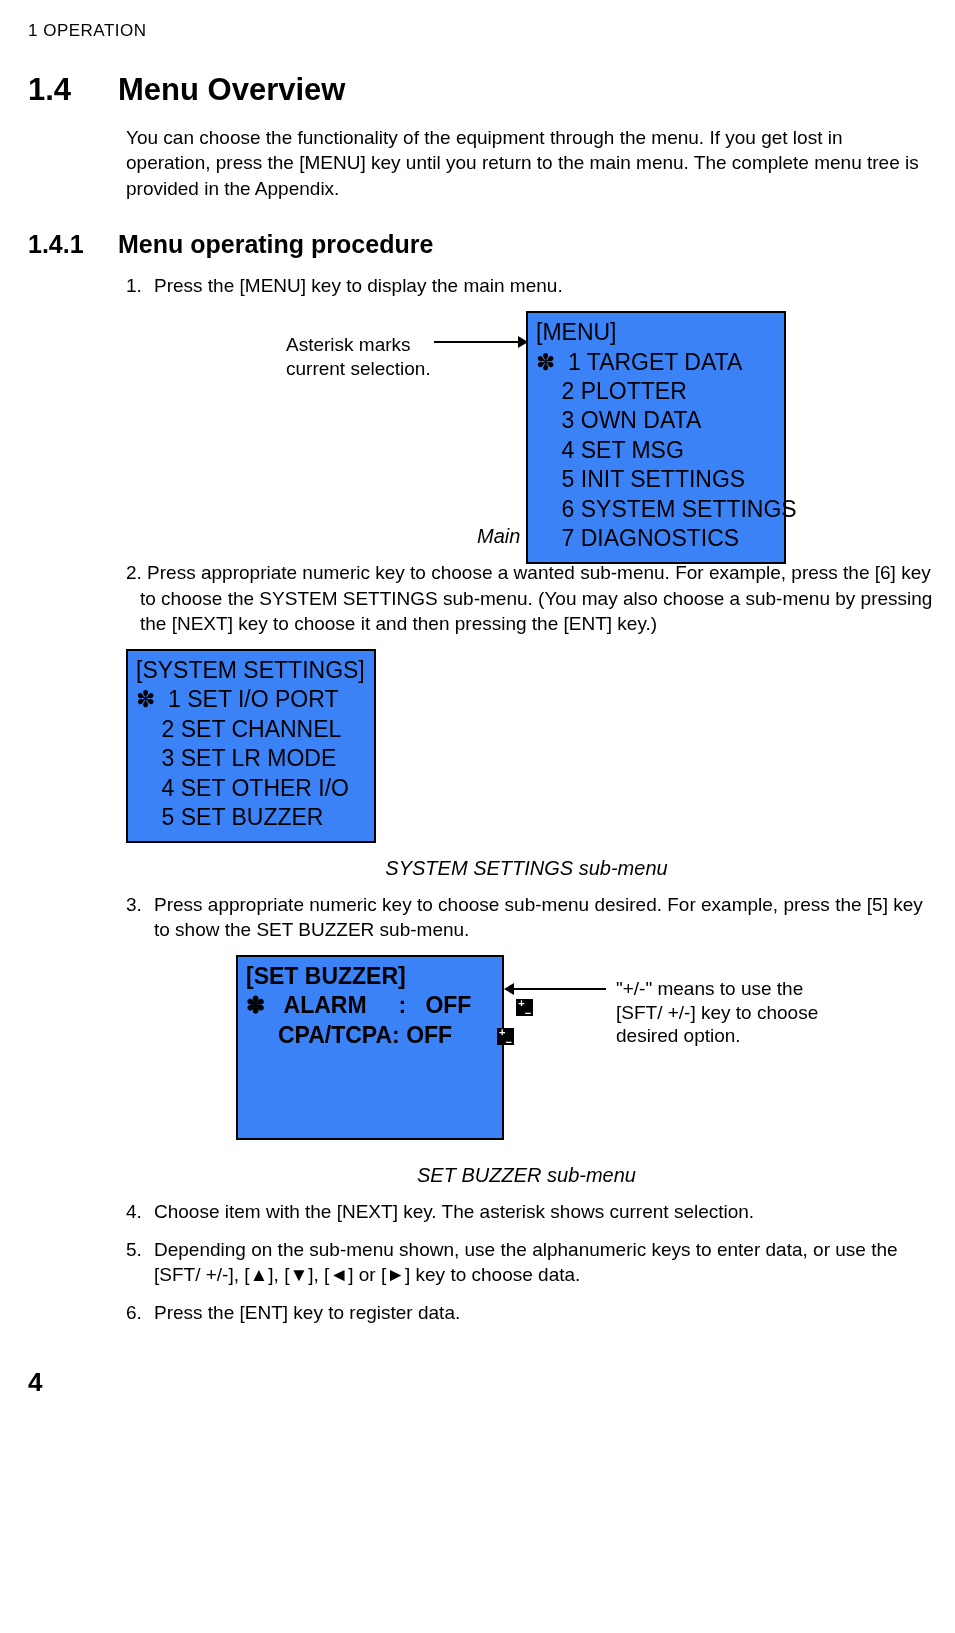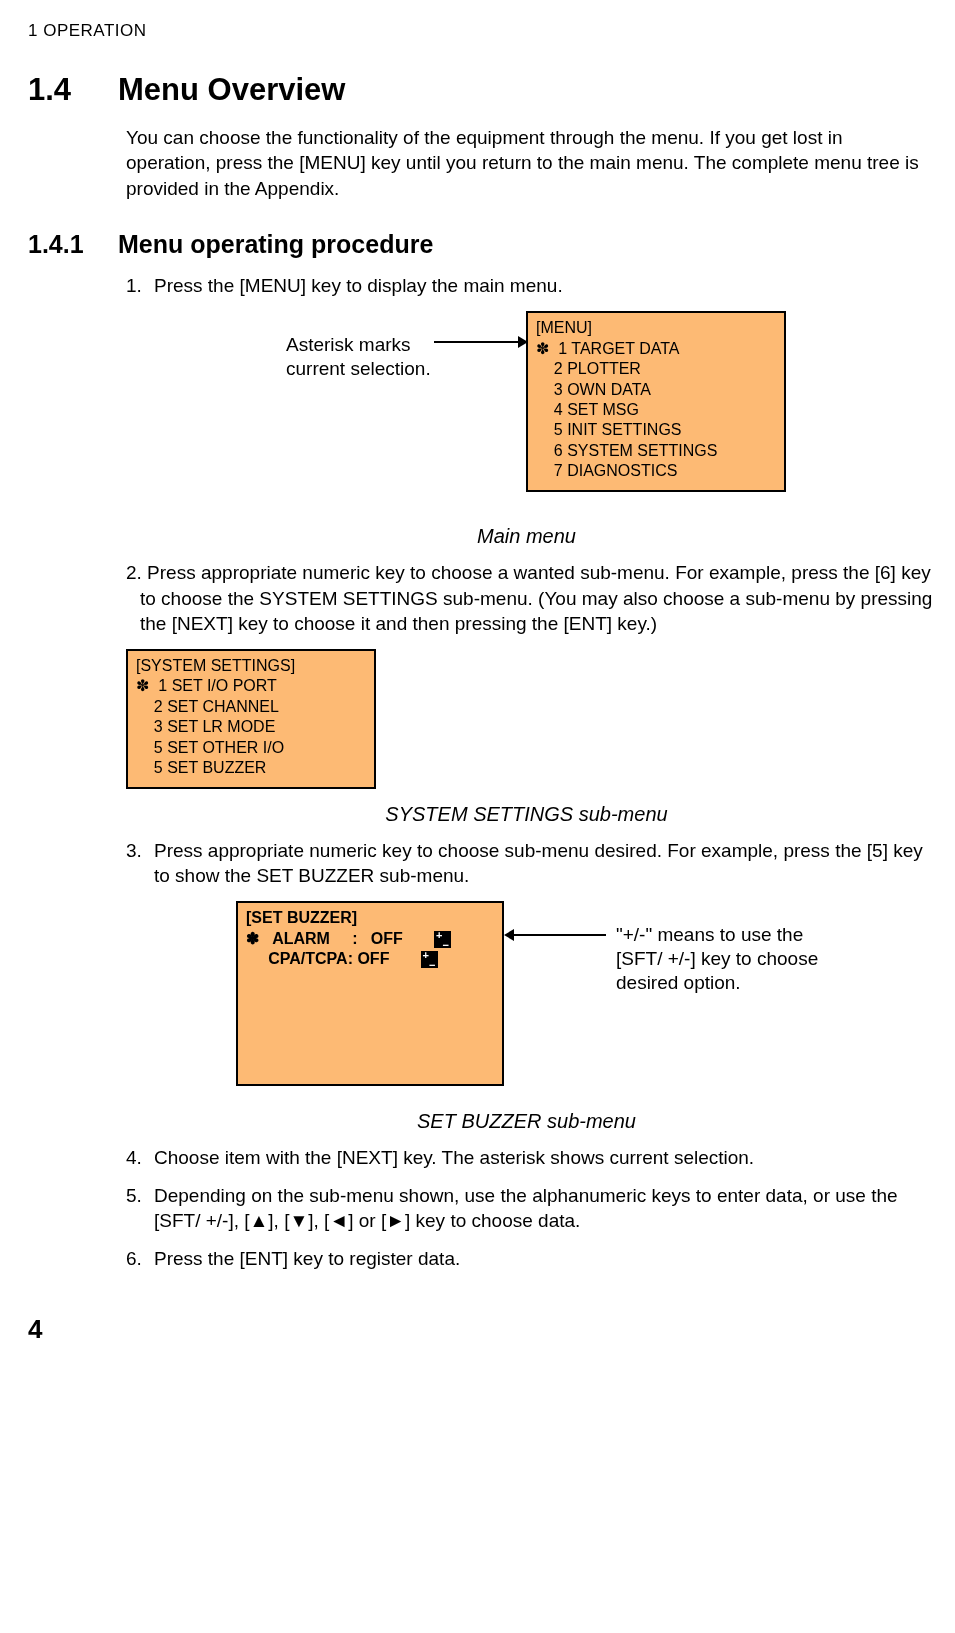--- a/index.html
+++ b/index.html
@@ -33,23 +33,23 @@
   .h141 .num { display:inline-block; width: 90px; }
   .body-indent { margin-left: 98px; }
   .ol-step { margin: 0 0 12px 0; }
   .ol-step .n { display:inline-block; width:28px; vertical-align:top; }
   .ol-step .t { display:inline-block; width: calc(100% - 32px); vertical-align:top; }
   .ol-step .t.hang { padding-left: 14px; text-indent: -14px; display:block; width:auto;}
   .fig-wrap { position: relative; margin: 8px 0 4px 0; }
   .menu-box {
     border: 2px solid #000;
     padding: 5px 8px 8px 8px;
-    font-size: 16px;
+    font-size: 23px;
     line-height: 1.28;
-    background:#fdba74;
+    background:#3b82f6;
   }
   .menu-box .title { }
   .menu-box .item { white-space: pre; }
   .caption { font-style: italic; text-align: center; margin: 12px 0 10px 0; font-size: 20px;}
   
   .fig1 { height: 200px; }
   .fig1 .note { position:absolute; left:160px; top:22px; font-size:19px; line-height:1.25; text-align:left;}
   .fig1 .arrow1 { position:absolute; left:308px; top:30px; width:92px; height:2px; background:#000; }
   .fig1 .arrow1::after {
     content:""; position:absolute; right:-2px; top:-5px;
@@ -119,21 +119,21 @@
   <div class="ol-step">
     <span class="t hang" style="width:100%">2. Press appropriate numeric key to choose a wanted sub-menu. For example, press the [6] key to choose the SYSTEM SETTINGS sub-menu. (You may also choose a sub-menu by pressing the [NEXT] key to choose it and then pressing the [ENT] key.)</span>
   </div>
 
   <div class="fig-wrap fig2">
     <div class="menu-box">
       <div class="title">[SYSTEM SETTINGS]</div>
       <div class="item">✽  1 SET I/O PORT</div>
       <div class="item">    2 SET CHANNEL</div>
       <div class="item">    3 SET LR MODE</div>
-      <div class="item">    5 SET OTHER I/O</div>
+      <div class="item">    4 SET OTHER I/O</div>
       <div class="item">    5 SET BUZZER</div>
     </div>
   </div>
   <div class="caption">SYSTEM SETTINGS sub-menu</div>
 
   <div class="ol-step" style="margin-top:6px;">
     <span class="n">3.</span><span class="t">Press appropriate numeric key to choose sub-menu desired. For example, press the [5] key to show the SET BUZZER sub-menu.</span>
   </div>
 
   <div class="fig-wrap fig3">

